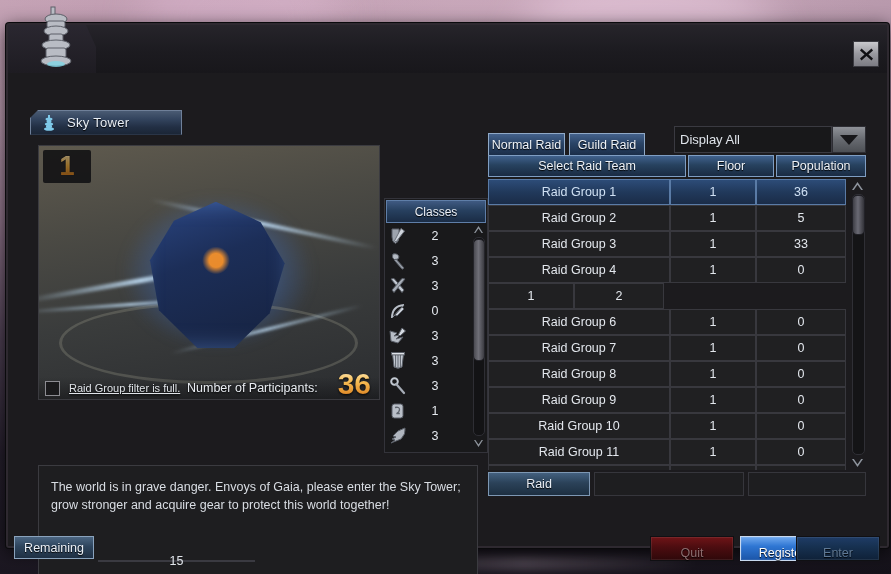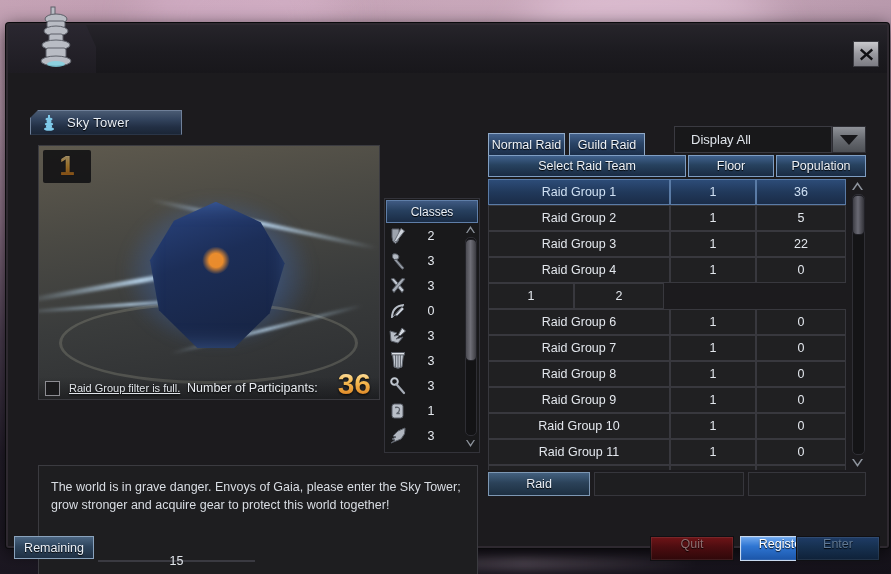--- a/index.html
+++ b/index.html
@@ -180,21 +180,21 @@
     box-sizing: border-box;
     padding: 12px 12px;
   }
   #description p {
     margin: 0; color: #d9dde3; font-size: 12.5px; line-height: 18px;
   }
 
   
   #classes-panel {
     position: absolute; left: 376px; top: 125px;
-    width: 96px; height: 255px;
+    width: 104px; height: 255px;
     background: #19191b;
     border: 1px solid #33333a;
     box-sizing: border-box;
   }
   #classes-header {
     height: 21px; margin: 1px;
     background: linear-gradient(180deg, #3f5a82 0%, #27405f 45%, #1a2c45 100%);
     border: 1px solid #5f7ea8;
     display: flex; align-items: center; justify-content: center;
     cursor: pointer;
@@ -256,21 +256,21 @@
   #display-filter {
     position: absolute; left: 666px; top: 53px;
     width: 192px; height: 27px;
     display: flex;
   }
   #display-filter .field {
     flex: 1;
     background: #18181a;
     border: 1px solid #3a3a41;
     display: flex; align-items: center;
-    padding-left: 16px;
+    padding-left: 5px;
     box-sizing: border-box;
     cursor: pointer;
   }
   #display-filter .field span { color: #dfe4ea; font-size: 13px; }
   #display-filter .drop {
     width: 32px;
     background: linear-gradient(180deg, #8f9298 0%, #676a70 50%, #4d5055 100%);
     border: 1px solid #2d2d33;
     display: flex; align-items: center; justify-content: center;
     cursor: pointer;
@@ -369,21 +369,21 @@
   #remaining-value {
     width: 155px; margin-left: 4px;
     background: #1a1a1c; border: 1px solid #3a3a41;
     display: flex; align-items: center; justify-content: center; margin-top: 24px;
   }
   #remaining-value span { color: #e1e5eb; font-size: 12.5px; }
 
   .action-btn {
     position: absolute; top: 8px; height: 23px; width: 82px;
     border: 1px solid #101013;
-    display: flex; align-items: flex-start; justify-content: center;
+    display: flex; align-items: flex-end; justify-content: center;
     cursor: pointer;
     box-shadow: inset 0 0 0 1px rgba(255,255,255,0.08);
   }
   .action-btn span { font-size: 12.5px; text-shadow: 0 1px 1px rgba(0,0,0,0.9); }
   #quit-btn {
     right: 157px;
     background: linear-gradient(180deg, #6f1417 0%, #4c0d10 45%, #2e080a 100%);
   }
   #quit-btn span { color: #8c6c6e; }
   #register-btn {
@@ -627,21 +627,21 @@
             </div>
         </div>
         <div class="rt-row">
           <div class="cell col-team">
               <span>Raid Group 3</span>
             </div>
           <div class="cell col-floor">
               <span>1</span>
             </div>
           <div class="cell col-pop">
-              <span>22</span>
+              <span>33</span>
             </div>
         </div>
         <div class="rt-row">
           <div class="cell col-team">
               <span>Raid Group 4</span>
             </div>
           <div class="cell col-floor">
               <span>1</span>
             </div>
           <div class="cell col-pop">

